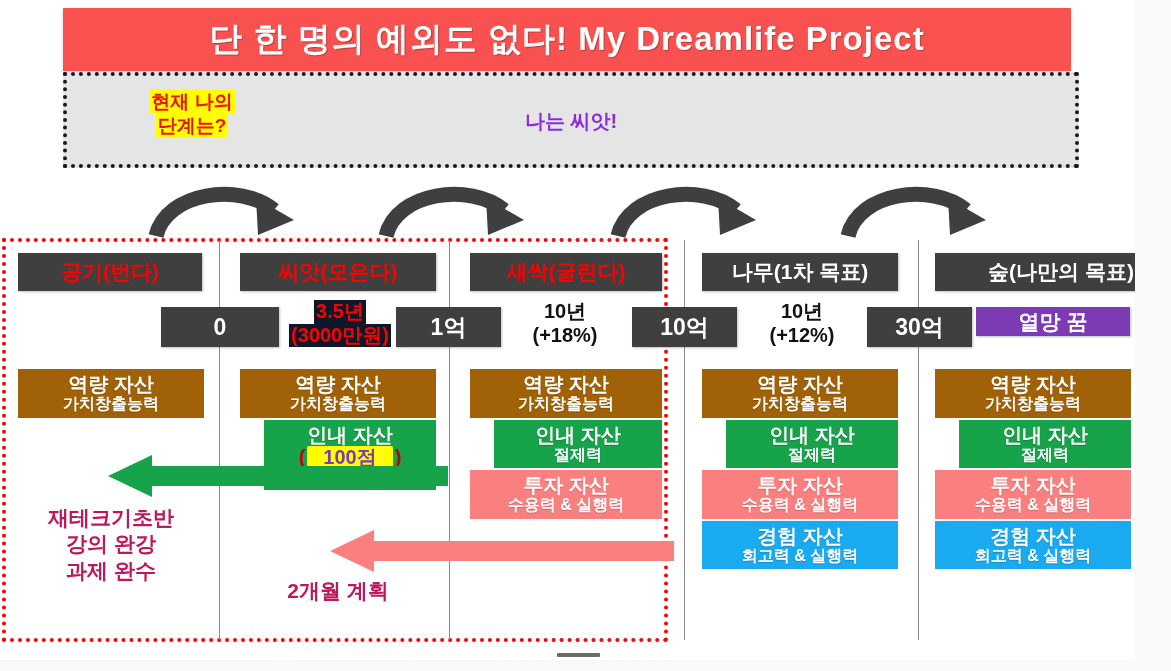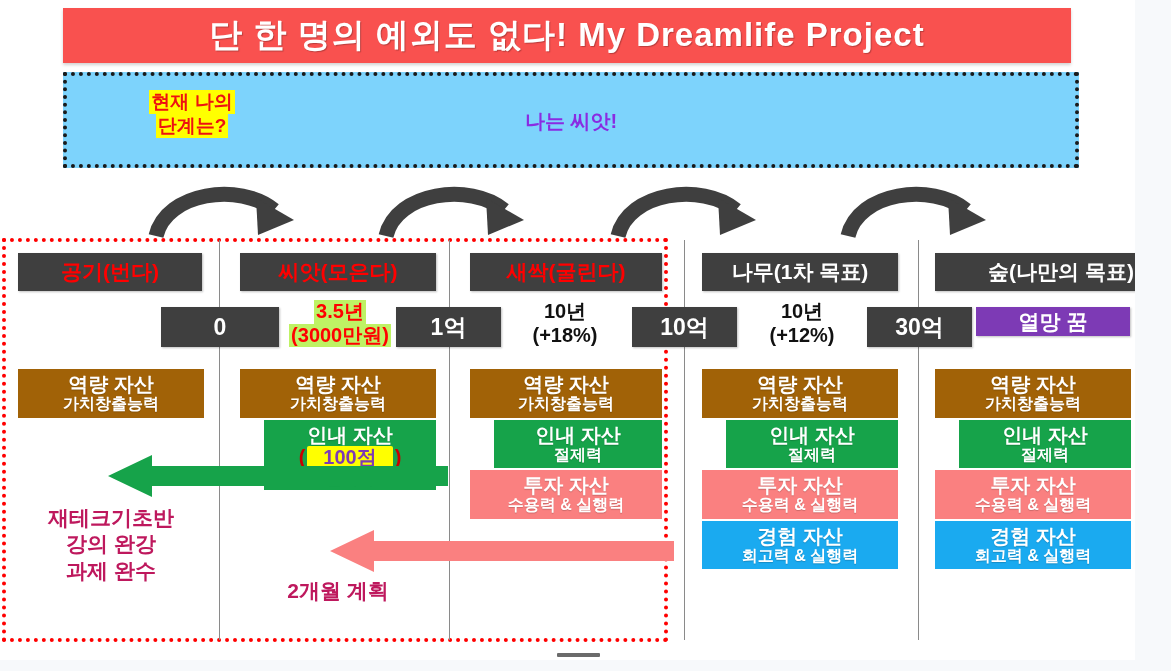--- a/index.html
+++ b/index.html
@@ -10,35 +10,35 @@
     overflow:hidden;
     position:relative;
   }
   #page{
     position:absolute;left:0;top:0;width:1135px;height:660px;
     background:#ffffff;
     overflow:hidden;
   }
   
   #title-banner{
-    position:absolute;left:63px;top:8px;width:1008px;height:55px;
+    position:absolute;left:63px;top:8px;width:1008px;height:63px;
     background:#f9514f;
     display:flex;align-items:center;justify-content:center;
     box-shadow:0 2px 3px rgba(0,0,0,.18);
   }
   #title-banner .t{
     color:#ffffff;font-size:33px;font-weight:bold;letter-spacing:1px;
     text-shadow:1px 1px 1px rgba(0,0,0,.25);
     white-space:nowrap;
   }
   
   #notice-box{
     position:absolute;left:63px;top:72px;width:1008px;height:88px;
     border:4px dotted #1a1a1a;
-    background:#7dd3fc;
+    background:#e5e5e5;
   }
   #notice-stage-q{
     position:absolute;left:50px;top:14px;width:150px;
     text-align:center;line-height:1.25;
   }
   #notice-stage-q span{
     background:#ffff00;color:#ee1111;font-weight:bold;font-size:19px;
     padding:0 2px;display:inline-block;
   }
   #notice-answer{
@@ -74,21 +74,21 @@
     display:flex;align-items:center;justify-content:center;
     font-size:23px;font-weight:bold;
     box-shadow:1px 1px 2px rgba(0,0,0,.25);
     white-space:nowrap;
   }
   
   .growth{
     position:absolute;top:300px;width:120px;text-align:center;
     font-size:20px;font-weight:bold;color:#111111;line-height:1.18;
   }
-  .growth.hl span{background:#bef264;color:#ff0000;padding:0 2px;display:inline-block;}
+  .growth.hl span{background:#0f172a;color:#ff0000;padding:0 2px;display:inline-block;}
   
   .asset-stack{position:absolute;top:369px;}
   .asset-box{
     display:block;text-align:center;color:#ffffff;
     padding:4px 2px 5px 2px;margin-bottom:2px;
     line-height:1.1;
   }
   .asset-box .a-title{font-size:20px;font-weight:bold;display:block;
     text-shadow:0 1px 1px rgba(0,0,0,.18);}
   .asset-box .a-sub{font-size:16px;font-weight:bold;display:block;

